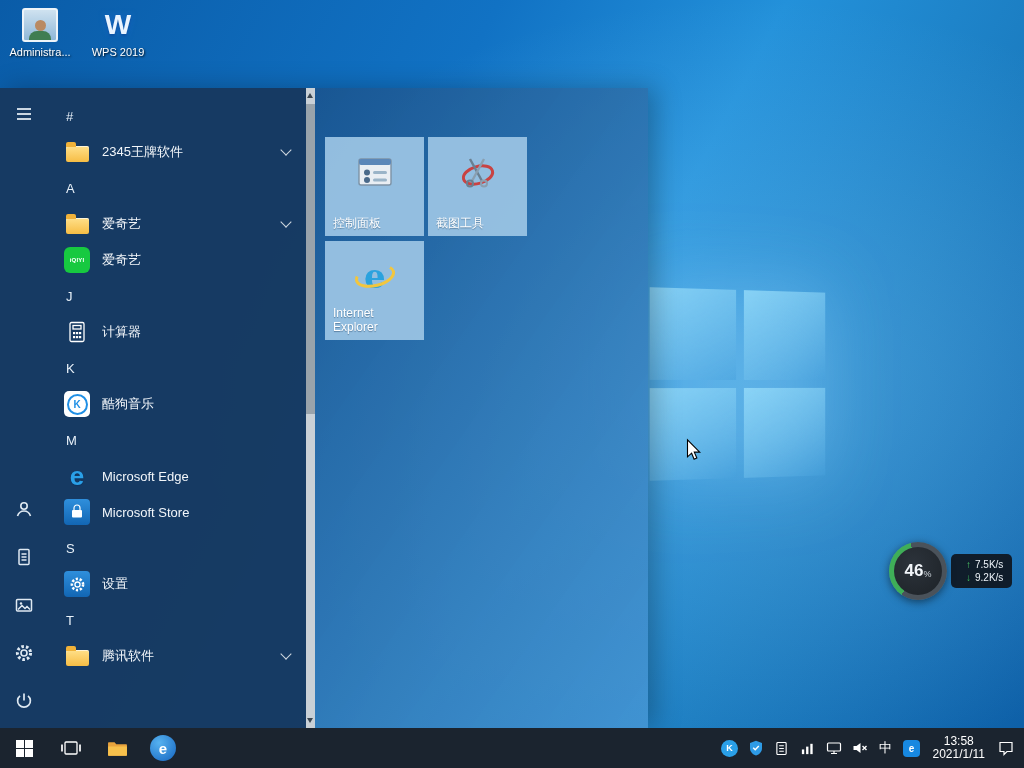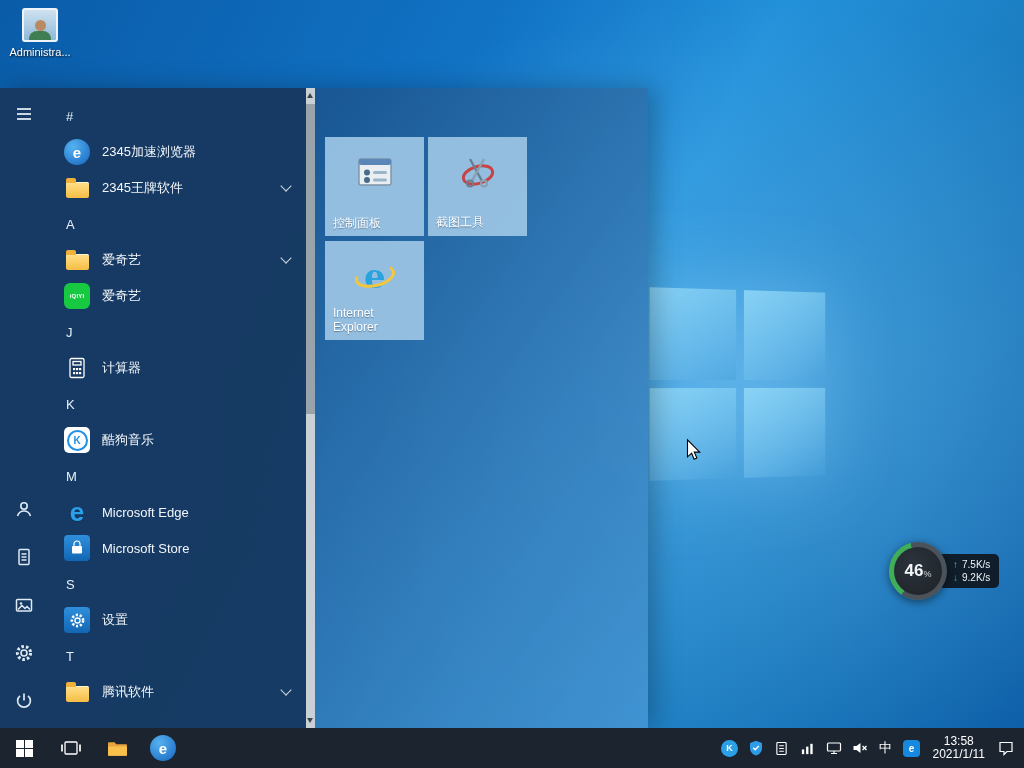--- a/index.html
+++ b/index.html
@@ -88,21 +88,21 @@
   .sb-up { top:5px; border-bottom:5px solid #3c4650; }
   .sb-down { bottom:5px; border-top:5px solid #3c4650; }
 
   
   .tile { position:absolute; width:99px; height:99px; background:rgba(156,197,228,.93); cursor:pointer; }
   .tile-ic { position:absolute; top:14px; left:50%; transform:translateX(-50%); }
   .tile-label { position:absolute; left:8px; right:6px; bottom:6px; color:#fff; font-size:12px;
     line-height:14px; text-shadow:0 1px 1px rgba(0,30,60,.4); }
 
   
-  .net-widget { position:absolute; left:889px; top:542px; display:flex; align-items:center; z-index:5; cursor:move; }
+  .net-widget { position:absolute; left:889px; top:542px; display:flex; align-items:center; z-index:5; cursor:move;gap:13px; }
   .net-circle { position:relative; width:58px; height:58px; border-radius:50%; z-index:2;
     background:conic-gradient(from 215deg, #3fae58 0 130deg, #4a525a 130deg 360deg);
     display:flex; align-items:center; justify-content:center;
     box-shadow:0 2px 8px rgba(0,0,0,.5); }
   .net-circle::before { content:""; position:absolute; inset:5px; border-radius:50%;
     background:radial-gradient(circle at 40% 35%, #2c333b, #1d2227); }
   .pct { position:relative; color:#f2f6fa; font-size:17px; font-weight:bold; z-index:1; }
   .pct-unit { position:relative; color:#cfd6dc; font-size:9px; z-index:1; margin-top:6px; }
   .net-pill { margin-left:-9px; background:rgba(14,19,27,.9); border-radius:5px;
     padding:4px 9px 4px 15px; z-index:1; }
@@ -146,20 +146,24 @@
     <div class="pane"></div>
     <div class="pane"></div>
     <div class="pane"></div>
     <div class="pane"></div>
   </div>
 
   <div class="desktop-icon" style="left:2px; top:8px;">
     <div class="admin-art"></div>
     <div class="dlabel">Administra...</div>
   </div>
+  <div class="desktop-icon" style="left:80px; top:8px;">
+    <div class="wps-art"></div>
+    <div class="dlabel">WPS 2019</div>
+  </div>
 
   <div class="start-menu">
     <div class="menu-left"></div>
 
     <div class="rail">
       <button class="rail-btn">
         <svg width="20" height="20" viewBox="0 0 20 20" stroke="#dfe9f2" stroke-width="1.8">
           <line x1="3" y1="5" x2="17" y2="5"></line>
             <line x1="3" y1="10" x2="17" y2="10"></line>
             <line x1="3" y1="15" x2="17" y2="15"></line>
@@ -195,24 +199,20 @@
         <svg width="20" height="20" viewBox="0 0 20 20" fill="none" stroke="#dfe9f2" stroke-width="1.7">
           <path d="M10 2.5v7"></path>
             <path d="M6 4.8a6.4 6.4 0 1 0 8 0"></path>
         </svg>
       </button>
     </div>
 
     <div class="app-list">
 
       <div class="letter">#</div>
-      <div class="row">
-        <span class="ic ic-e2345"></span>
-        <span class="lbl">2345加速浏览器</span>
-      </div>
       <div class="row">
         <span class="ic ic-folder"></span>
         <span class="lbl">2345王牌软件</span>
         <span class="chev"></span>
       </div>
 
       <div class="letter">A</div>
       <div class="row">
         <span class="ic ic-folder"></span>
         <span class="lbl">爱奇艺</span>
@@ -296,21 +296,21 @@
             <rect x="6" y="8" width="32" height="6" rx="2" fill="#5b87b8"></rect>
             <circle cx="14" cy="21.5" r="3" fill="#4a6a8a"></circle>
               <circle cx="14" cy="29" r="3" fill="#4a6a8a"></circle>
             <rect x="20" y="20" width="14" height="3" rx="1.5" fill="#9ab4c8"></rect>
             <rect x="20" y="27.5" width="14" height="3" rx="1.5" fill="#9ab4c8"></rect>
           </svg>
         </span>
         <span class="tile-label">控制面板</span>
       </div>
 
-      <div class="tile" style="left:113px; top:49px;font-family:Liberation Mono, monospace;">
+      <div class="tile" style="left:113px; top:49px;">
         <span class="tile-ic">
           <svg width="44" height="44" viewBox="0 0 44 44">
             <ellipse cx="22" cy="24" rx="15" ry="8.5" fill="none" stroke="#c84343" stroke-width="3" transform="rotate(-16 22 24)"></ellipse>
             <line x1="14" y1="8" x2="26" y2="30" stroke="#6a7f90" stroke-width="2.4"></line>
             <line x1="28" y1="8" x2="16" y2="30" stroke="#8a9fb0" stroke-width="2.4"></line>
             <circle cx="14" cy="32.5" r="3" fill="none" stroke="#6a7f90" stroke-width="2"></circle>
             <circle cx="28" cy="32.5" r="3" fill="none" stroke="#8a9fb0" stroke-width="2"></circle>
           </svg>
         </span>
         <span class="tile-label">截图工具</span>

